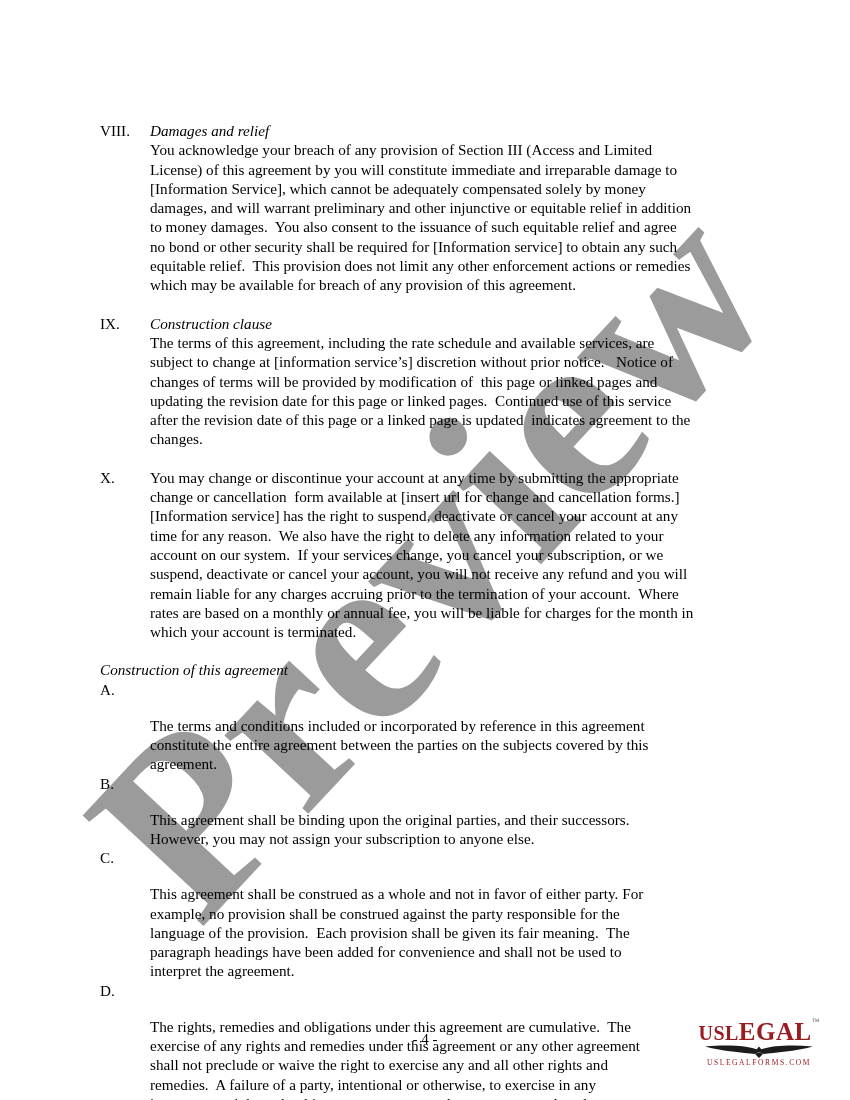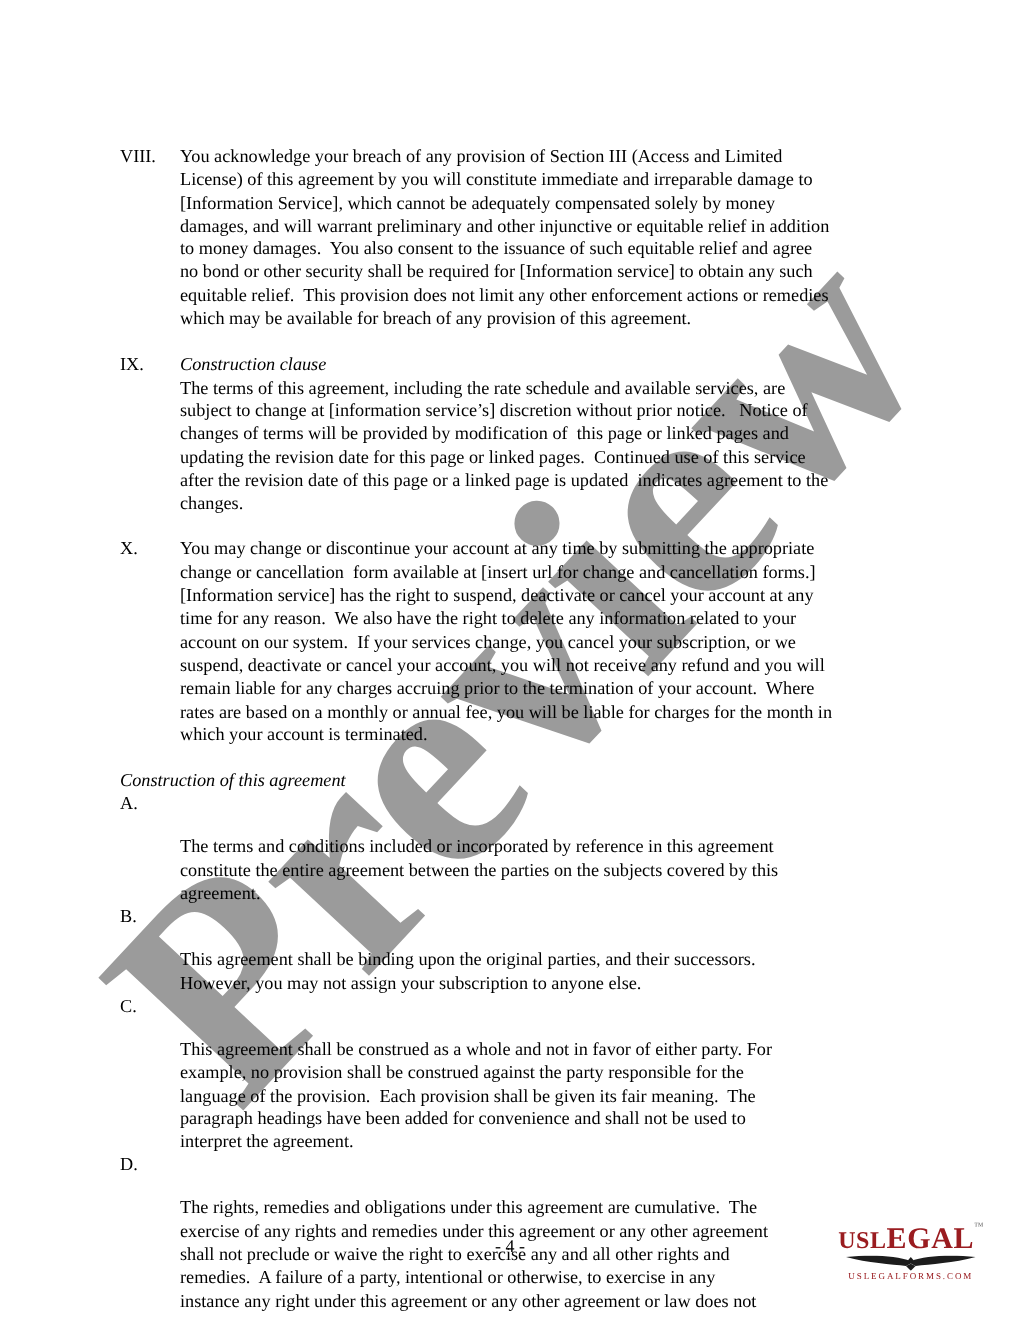--- a/index.html
+++ b/index.html
@@ -113,20 +113,21 @@
 </head>
 <body>
 
 <div class="watermark">Preview</div>
 
 <div class="content">
 
   <div class="section">
     <div class="numeral">VIII.</div>
     <div class="sec-body">
+      <div class="sec-title">Damages and relief</div>
       <div class="sec-text">You acknowledge your breach of any provision of Section III (Access and Limited
 License) of this agreement by you will constitute immediate and irreparable damage to
 [Information Service], which cannot be adequately compensated solely by money
 damages, and will warrant preliminary and other injunctive or equitable relief in addition
 to money damages.  You also consent to the issuance of such equitable relief and agree
 no bond or other security shall be required for [Information service] to obtain any such
 equitable relief.  This provision does not limit any other enforcement actions or remedies
 which may be available for breach of any provision of this agreement.</div>
     </div>
   </div>

